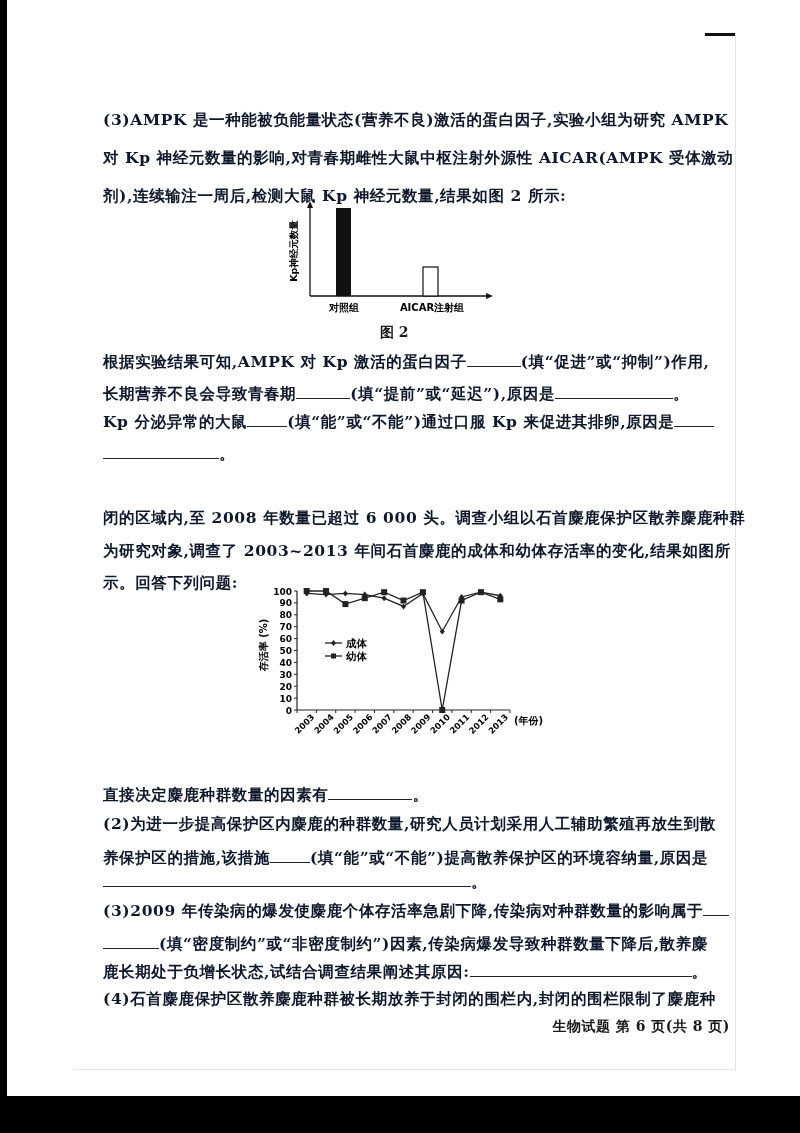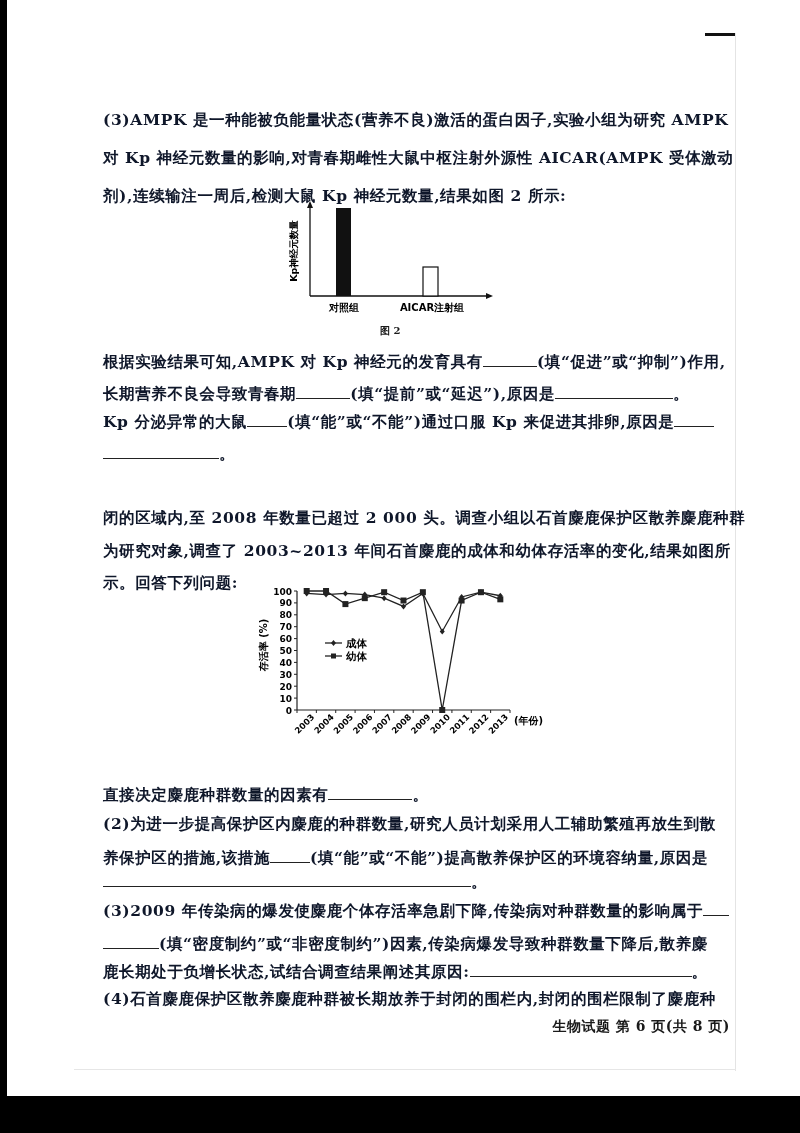--- a/index.html
+++ b/index.html
@@ -13,21 +13,21 @@
   .corner-mark {
     position: absolute; left: 698px; top: 33px; width: 31px; height: 3px; background: #111;
   }
   .right-rule { position: absolute; left: 728px; top: 33px; width: 1px; height: 1038px; background: #e4e4e4; }
   .bottom-rule { position: absolute; left: 67px; top: 1069px; width: 662px; height: 1px; background: #e6e6e6; }
   .line {
     position: absolute; font-size: 15.5px; line-height: 20px; white-space: nowrap; letter-spacing: 0.6px;
     font-weight: bold; color: #0f172a;
   }
   .blank { display: inline-block; border-bottom: 1.5px solid #222; height: 16px; vertical-align: baseline; }
-  .caption { position: absolute; font-size: 10px; font-weight: bold; }
+  .caption { position: absolute; font-size: 14px; font-weight: bold; }
   .footer { position: absolute; left: 0; width: 723px; top: 1018px; text-align: right; font-size: 14px; font-weight: bold; letter-spacing: 0.5px; }
   svg text { font-family: "DejaVu Sans", "Liberation Sans", sans-serif; }
 </style>
 </head>
 <body>
 
 <div class="page">
   <div class="corner-mark"></div>
   <div class="right-rule"></div>
   <div class="bottom-rule"></div>
@@ -43,33 +43,33 @@
     <polygon points="213,103 206,100 206,106" fill="#111"></polygon>
     <rect x="56" y="15" width="15" height="88" fill="#111"></rect>
     <rect x="143" y="74" width="15" height="29" fill="#fff" stroke="#111" stroke-width="1.2"></rect>
     <text x="17" y="58" font-size="9.5" font-weight="bold" transform="rotate(-90 17 58)" text-anchor="middle">Kp神经元数量</text>
     <text x="64" y="118" font-size="10" font-weight="bold" text-anchor="middle">对照组</text>
     <text x="152" y="118" font-size="10" font-weight="bold" text-anchor="middle">AICAR注射组</text>
   </svg>
   <div class="caption" style="left:373px;top:324px;">图 2</div>
 
   <div class="line" style="left:96px;top:350px;">
-    <span>根据实验结果可知,AMPK 对 Kp 神经元的发育具有</span><span class="blank" style="width:54px;"></span><span>(填“促进”或“抑制”)作用,</span>
+    <span>根据实验结果可知,AMPK 对 Kp 激活的蛋白因子</span><span class="blank" style="width:54px;"></span><span>(填“促进”或“抑制”)作用,</span>
   </div>
   <div class="line" style="left:96px;top:382px;">
     <span>长期营养不良会导致青春期</span><span class="blank" style="width:54px;"></span><span>(填“提前”或“延迟”),原因是</span><span class="blank" style="width:118px;"></span><span>。</span>
   </div>
   <div class="line" style="left:96px;top:410px;">
     <span>Kp 分泌异常的大鼠</span><span class="blank" style="width:40px;"></span><span>(填“能”或“不能”)通过口服 Kp 来促进其排卵,原因是</span><span class="blank" style="width:40px;"></span>
   </div>
   <div class="line" style="left:96px;top:442px;">
     <span class="blank" style="width:116px;"></span><span>。</span>
   </div>
 
-  <div class="line" style="left:96px;top:508px;">闭的区域内,至 2008 年数量已超过 2 000 头。调查小组以石首麋鹿保护区散养麋鹿种群</div>
+  <div class="line" style="left:96px;top:508px;">闭的区域内,至 2008 年数量已超过 6 000 头。调查小组以石首麋鹿保护区散养麋鹿种群</div>
   <div class="line" style="left:96px;top:541px;">为研究对象,调查了 2003~2013 年间石首麋鹿的成体和幼体存活率的变化,结果如图所</div>
   <div class="line" style="left:96px;top:573px;">示。回答下列问题:</div>
 
   <svg id="survival-chart" style="position:absolute;left:243px;top:583px;" width="310" height="160">
     <g id="axes">
         <line x1="47" y1="8" x2="47" y2="127" stroke="#222" stroke-width="1.2"></line>
         <line x1="47" y1="127" x2="260" y2="127" stroke="#222" stroke-width="1.2"></line>
         <line x1="44" y1="127" x2="47" y2="127" stroke="#222" stroke-width="1"></line>
         <text x="42" y="130.5" font-size="9" text-anchor="end" font-weight="bold">0</text>
         <line x1="44" y1="115.1" x2="47" y2="115.1" stroke="#222" stroke-width="1"></line>

